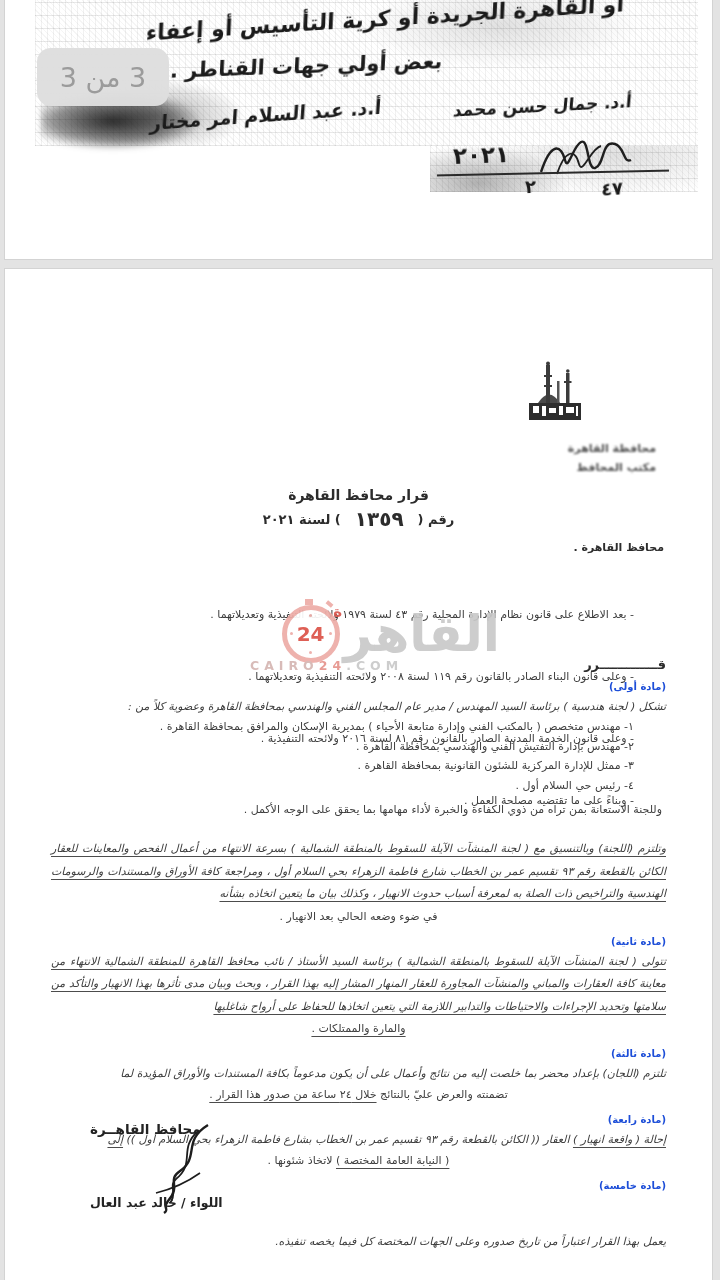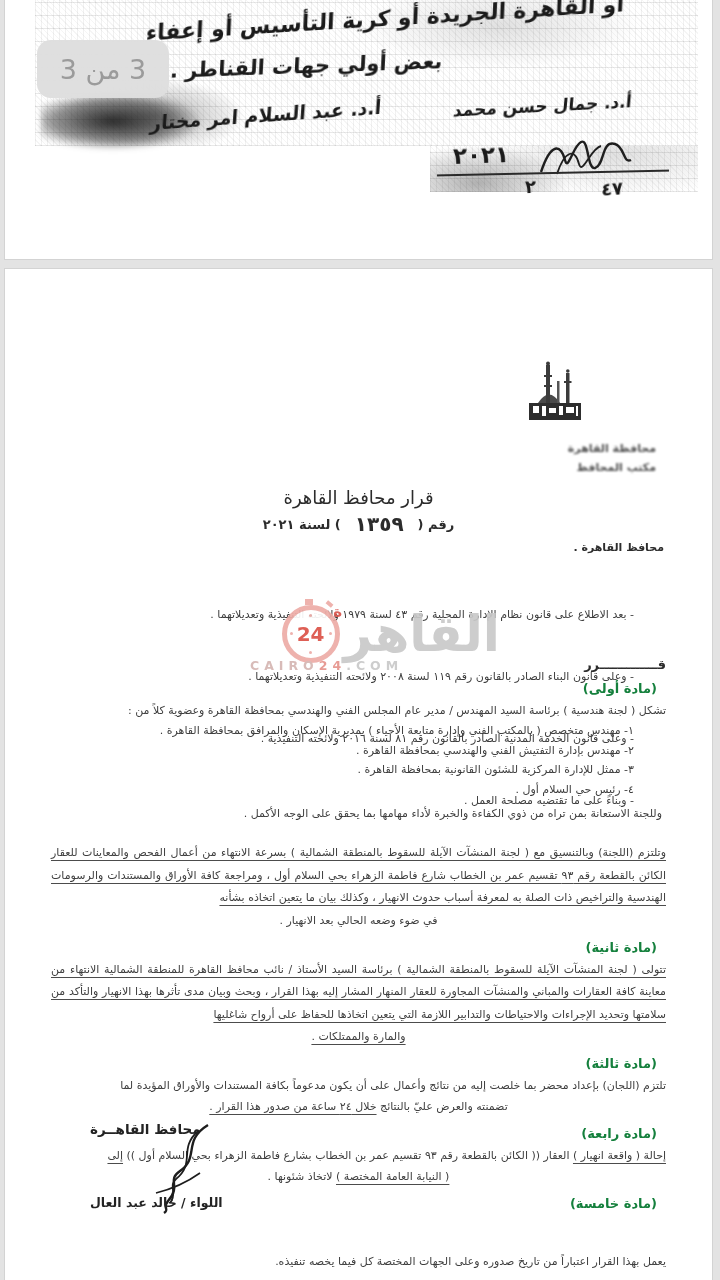--- a/index.html
+++ b/index.html
@@ -44,48 +44,48 @@
   .hw-year{left:448px;top:146px;font-size:23px;letter-spacing:6px;transform:rotate(-2deg);}
   .sig-line{
     position:absolute;left:432px;top:176px;width:232px;height:0;
     border-bottom:2px solid #2a2a2a;transform:rotate(-1.2deg);filter:blur(.4px);
   }
   .hw-num-c{left:520px;top:180px;font-size:18px;transform:rotate(-2deg);}
   .hw-num-r{left:596px;top:182px;font-size:18px;transform:rotate(-4deg);}
   .scribble-top{position:absolute;left:530px;top:138px;filter:blur(.4px);}
 
   .page-badge{
-    position:absolute;left:32px;top:44px;width:132px;height:58px;
+    position:absolute;left:32px;top:52px;width:132px;height:58px;
     background:rgba(222,222,222,.97);border-radius:14px;
     display:flex;align-items:center;justify-content:center;
     color:#9b9b9b;font-size:27px;direction:rtl;z-index:5;
   }
 
   
   .emblem-wrap{position:absolute;top:92px;right:56px;width:130px;}
   .emblem-caption{margin-top:8px;font-size:11px;line-height:19px;color:#4e4e4e;filter:blur(.8px);font-weight:bold;direction:rtl;}
 
   .title-block{position:absolute;top:218px;left:0;right:0;text-align:center;direction:rtl;color:#2c2c2c;filter:blur(.35px);}
-  .title-l1{font-weight:normal;font-size:18px;letter-spacing:.5px;}
+  .title-l1{font-weight:bold;font-size:14px;letter-spacing:.5px;}
   .title-l2{font-size:13px;font-weight:bold;margin-top:2px;}
   .title-num{font-size:20px;filter:blur(.5px);letter-spacing:2px;padding:0 14px;display:inline-block;transform:translateY(2px);}
 
   .doc-flow{
     position:absolute;top:388px;right:46px;left:46px;
     direction:rtl;text-align:right;color:#3e3e3e;font-size:11px;
     filter:blur(.30px);
   }
   .salutation{position:absolute;top:272px;right:48px;font-weight:bold;font-size:11px;color:#2d2d2d;filter:blur(.3px);direction:rtl;}
   .preamble{position:absolute;top:296px;right:78px;left:52px;direction:rtl;color:#3e3e3e;font-size:11px;filter:blur(.3px);}
   .preamble div{line-height:25px;margin-top:37px;}
   .preamble div::before{content:"-  ";}
 
   .decree{font-weight:bold;font-size:13px;color:#2d2d2d;margin:0 0 8px;}
-  .art-h{font-weight:bold;font-size:13px;color:#15803d;margin:9px 9px 4px;}
-  .para{line-height:21px;text-align:justify;}
+  .art-h{font-weight:bold;font-size:10px;color:#1d4ed8;margin:9px 0 4px;}
+  .para{line-height:21px;text-align:justify;font-style:italic;}
   .para-c{line-height:21px;text-align:center;}
   .items div{line-height:19.5px;margin-right:32px;}
   .note{line-height:20px;margin-top:5px;margin-right:4px;}
   .ul{text-decoration:underline;text-underline-offset:4px;text-decoration-color:#4c4c4c;text-decoration-thickness:1px;}
   .para.sp{line-height:22.5px;}
 
   
   .sig-block{position:absolute;left:85px;top:852px;width:190px;direction:rtl;color:#232323;}
   .sig-title{font-weight:bold;font-size:13.5px;filter:blur(.4px);text-align:left;}
   .sig-name{position:absolute;top:74px;left:0;font-weight:bold;font-size:12.5px;filter:blur(.45px);white-space:nowrap;}

